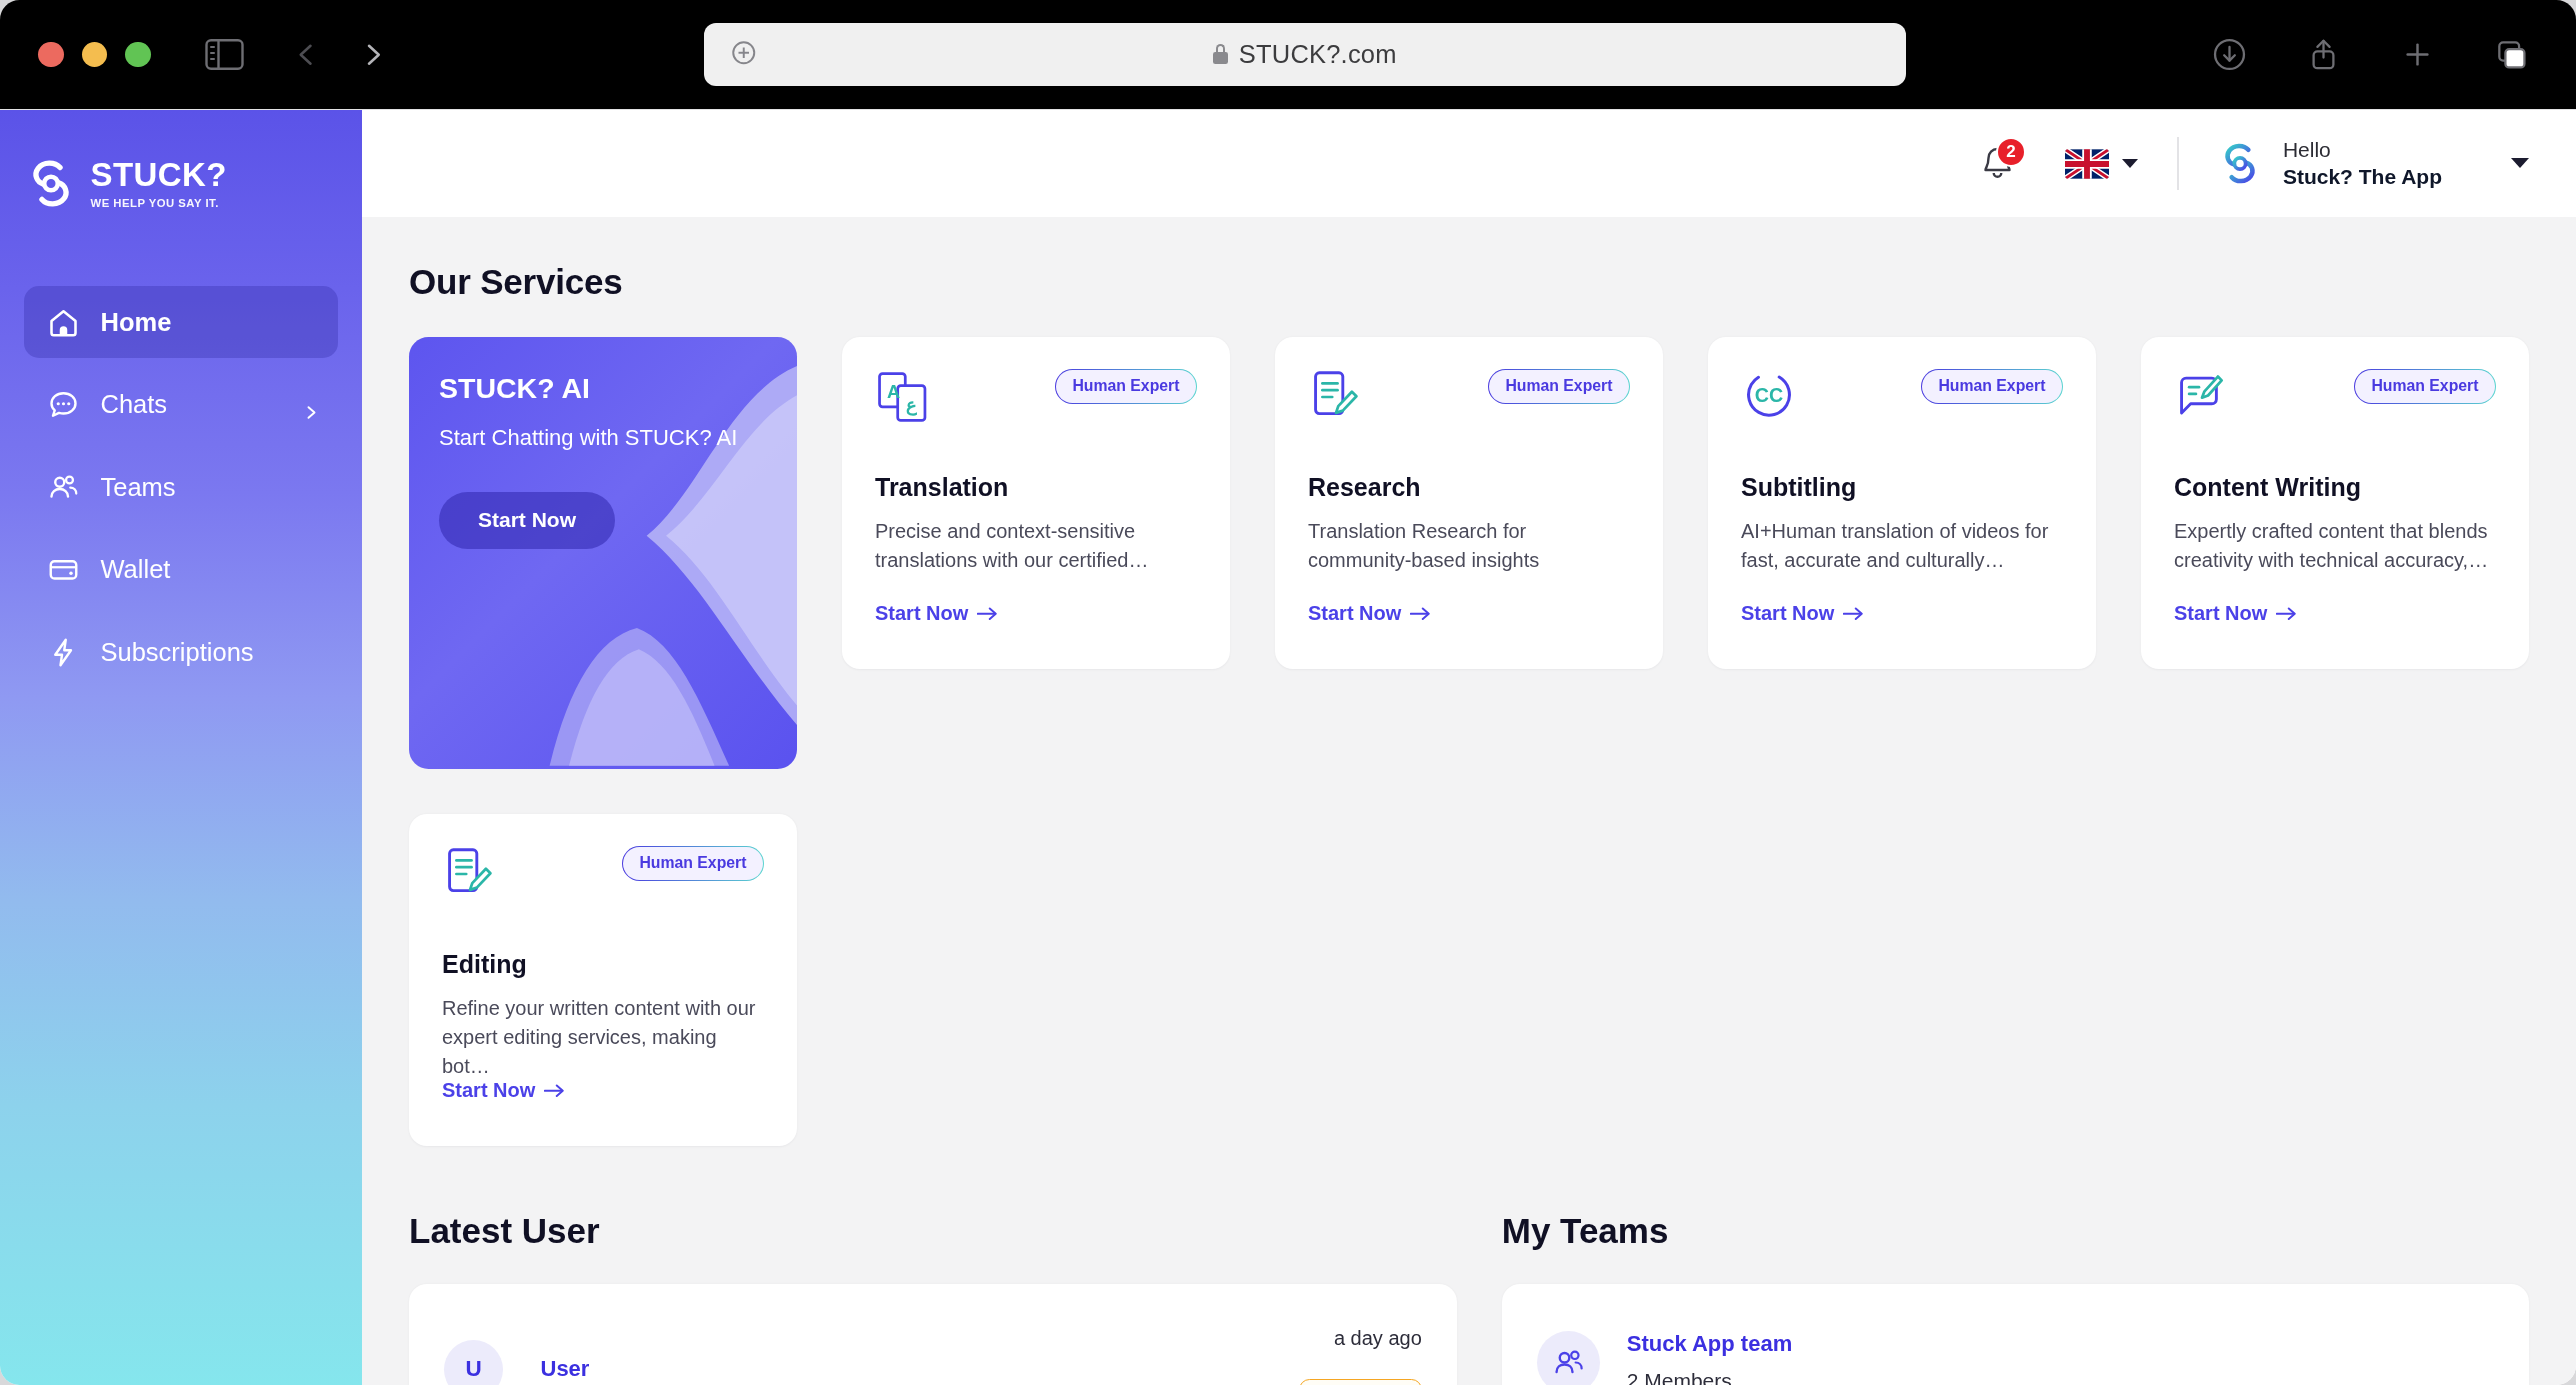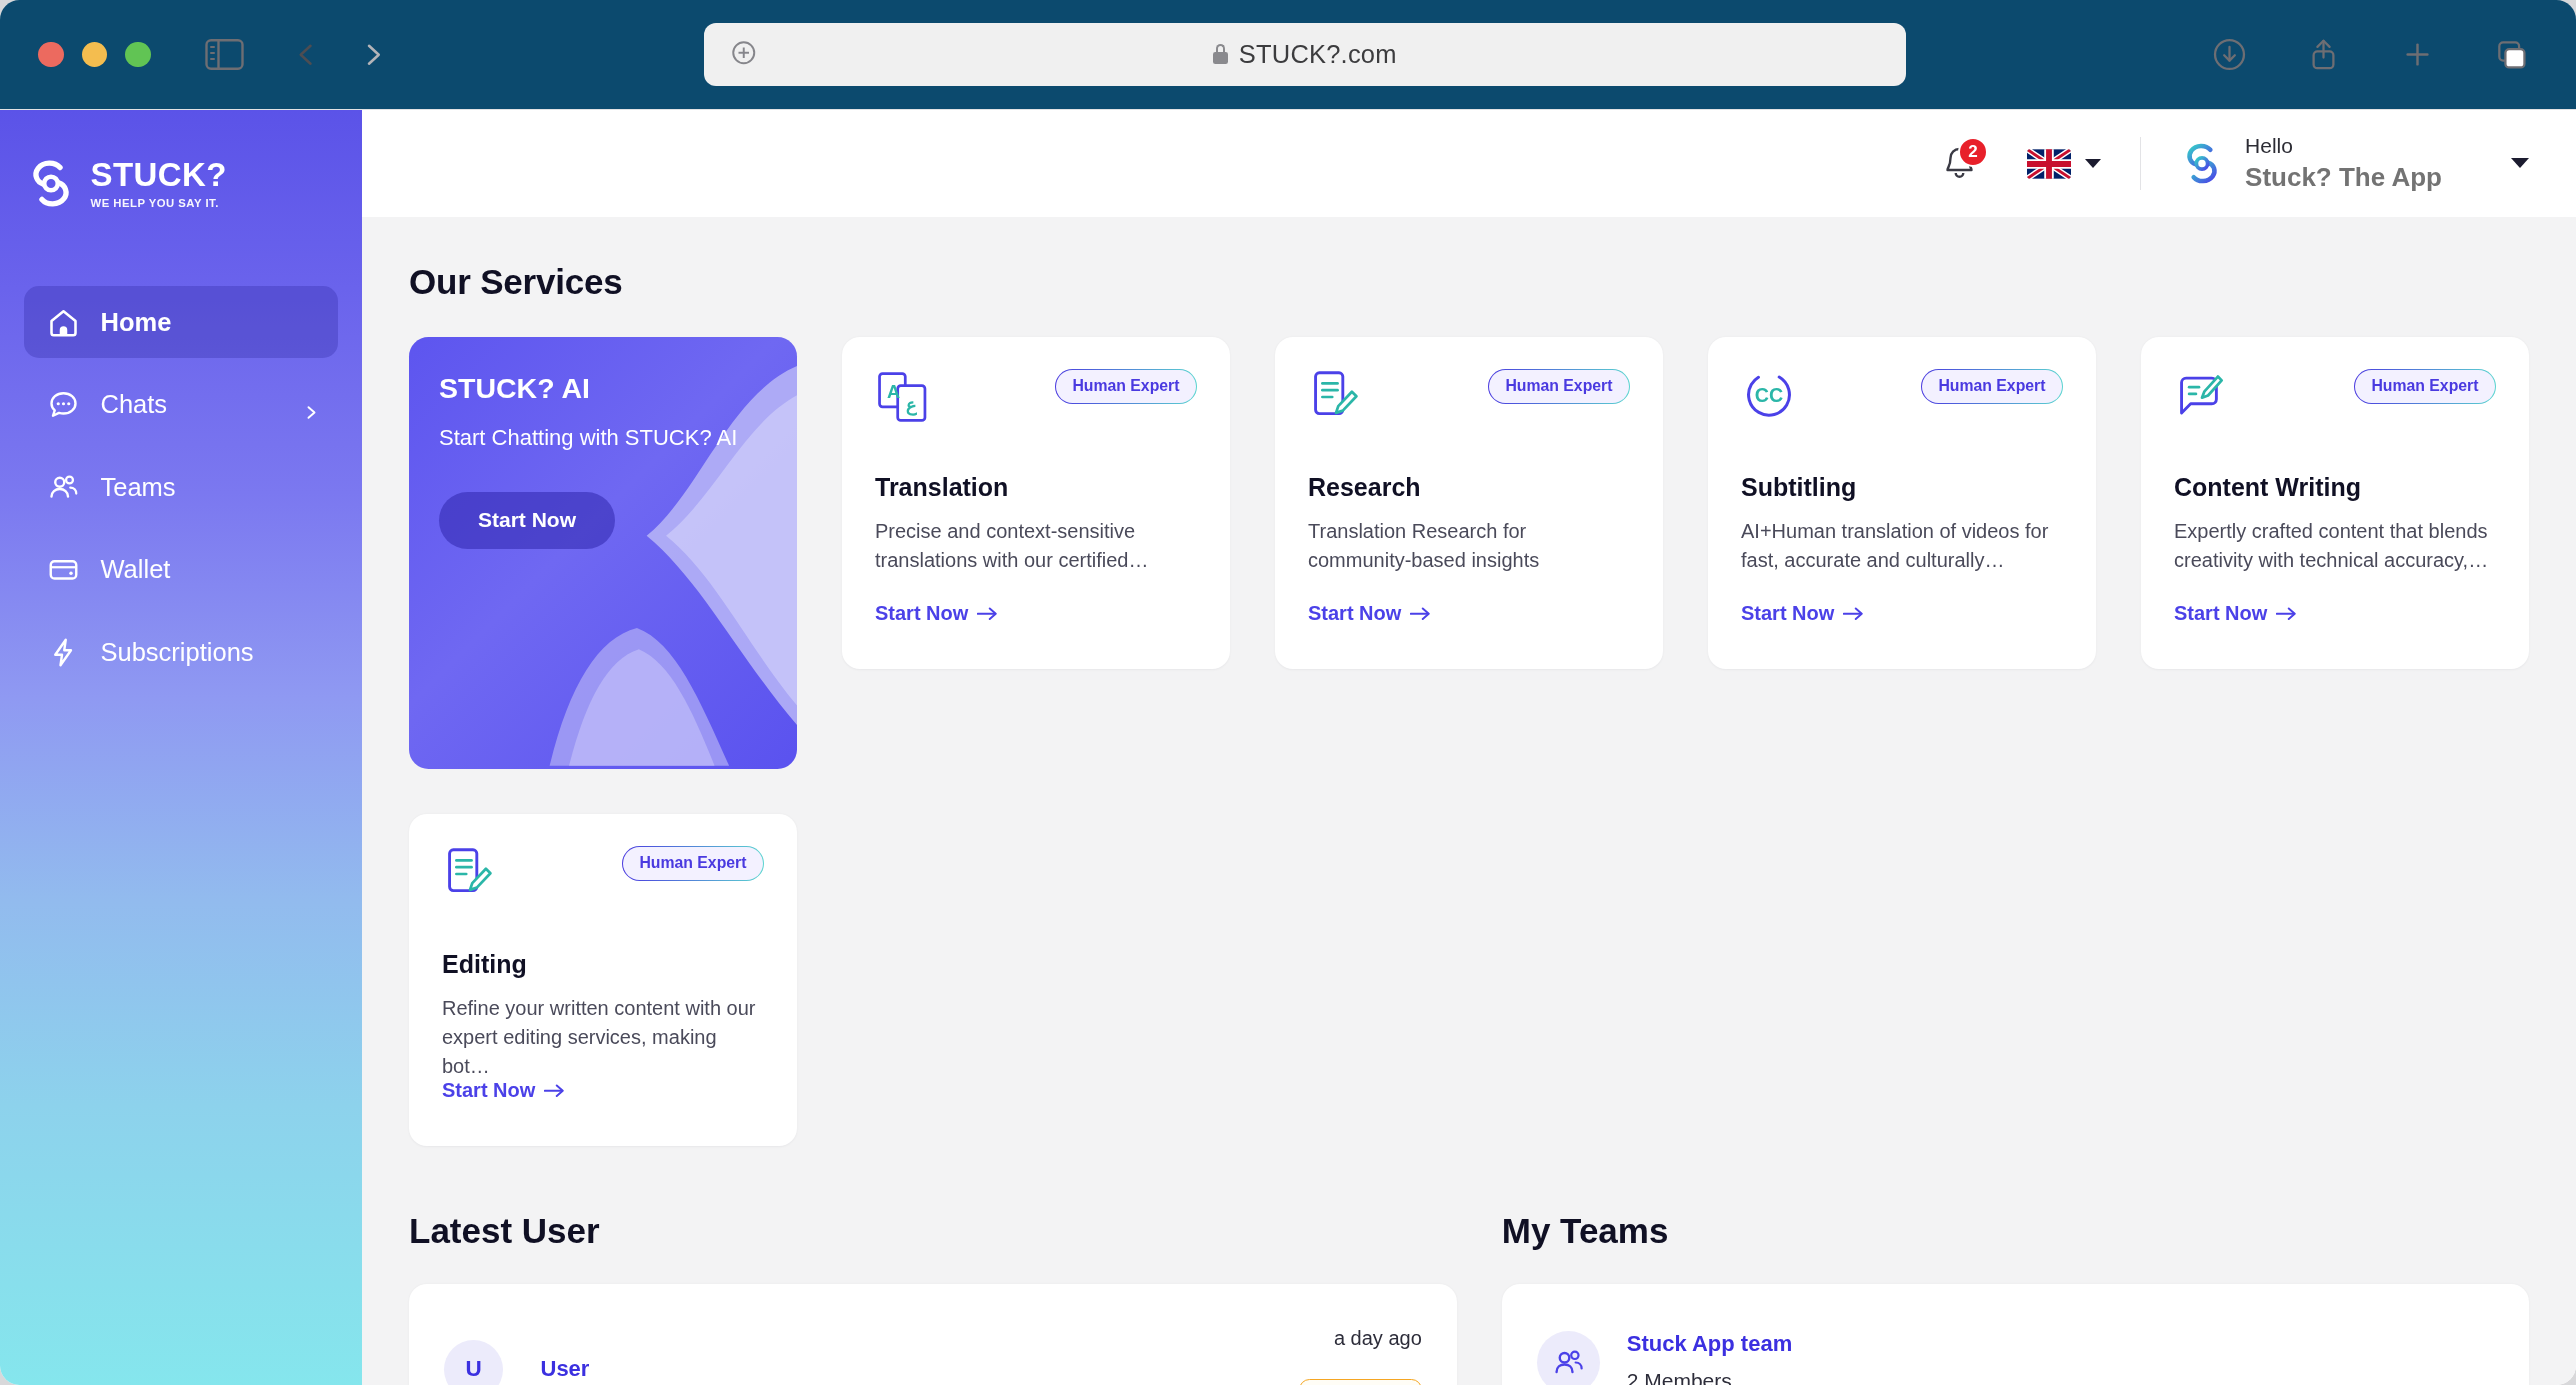--- a/index.html
+++ b/index.html
@@ -8,21 +8,21 @@
     font-family:"Liberation Sans", sans-serif;
     background:#d8d8da;
   }
   .window {
     position:absolute; left:0; top:0; width:2576px; height:1385px;
     background:#ffffff; border-radius:19.5px; overflow:hidden;
   }
 
   
   .chrome {
-    position:relative; height:110px; background:#0c4a6e;
+    position:relative; height:110px; background:#000000;
     display:flex; align-items:center; border-bottom:0.8px solid #e2e2e4;
   }
   .traffic { display:flex; gap:18px; margin-left:38px; }
   .dot { width:25.5px; height:25.5px; border-radius:50%; }
   .dot.red{background:#ec6a5f;} .dot.amber{background:#f4bd4f;} .dot.green{background:#61c454;}
 
   .sidebar-toggle { margin-left:54px; width:39px; height:33px; }
   .nav-arrows { display:flex; gap:41px; margin-left:50px; align-items:center; }
   .chev { width:25.5px; height:25.5px; }
 
@@ -87,21 +87,21 @@
     padding:0 6px; border:2.3px solid #fff;
   }
   .lang { display:flex; align-items:center; gap:13.5px; margin-right:39px; }
   .flag { width:44px; height:30px; border-radius:3.8px; overflow:hidden; position:relative; }
   .caret { width:0;height:0;border-left:8.3px solid transparent;border-right:8.3px solid transparent;border-top:9.8px solid #1b1b2f; }
   .divider-v { width:1.5px; height:53px; background:#e3e3e6; margin-right:39px; }
   .profile { display:flex; align-items:center; gap:21px; }
   .avatar-logo { width:44px; height:47px; }
   .profile-text { display:flex; flex-direction:column; gap:3.8px; }
   .hello { font-size:21px; color:#2c2c34; }
-  .uname { font-size:26px; color:#737373; font-weight:700; }
+  .uname { font-size:21px; color:#0f172a; font-weight:700; }
   .profile-caret { margin-left:48px; width:0;height:0;border-left:9px solid transparent;border-right:9px solid transparent;border-top:10.5px solid #1b1b2f; }
 
   .content { flex:1; padding:45px 47px 0 47px; overflow:hidden; }
 
   .section-title { font-size:35px; font-weight:700; color:#101024; letter-spacing:-0.2px; }
 
   .cards-grid {
     display:grid; grid-template-columns:repeat(5,1fr); gap:45px;
     margin-top:35px;
   }

